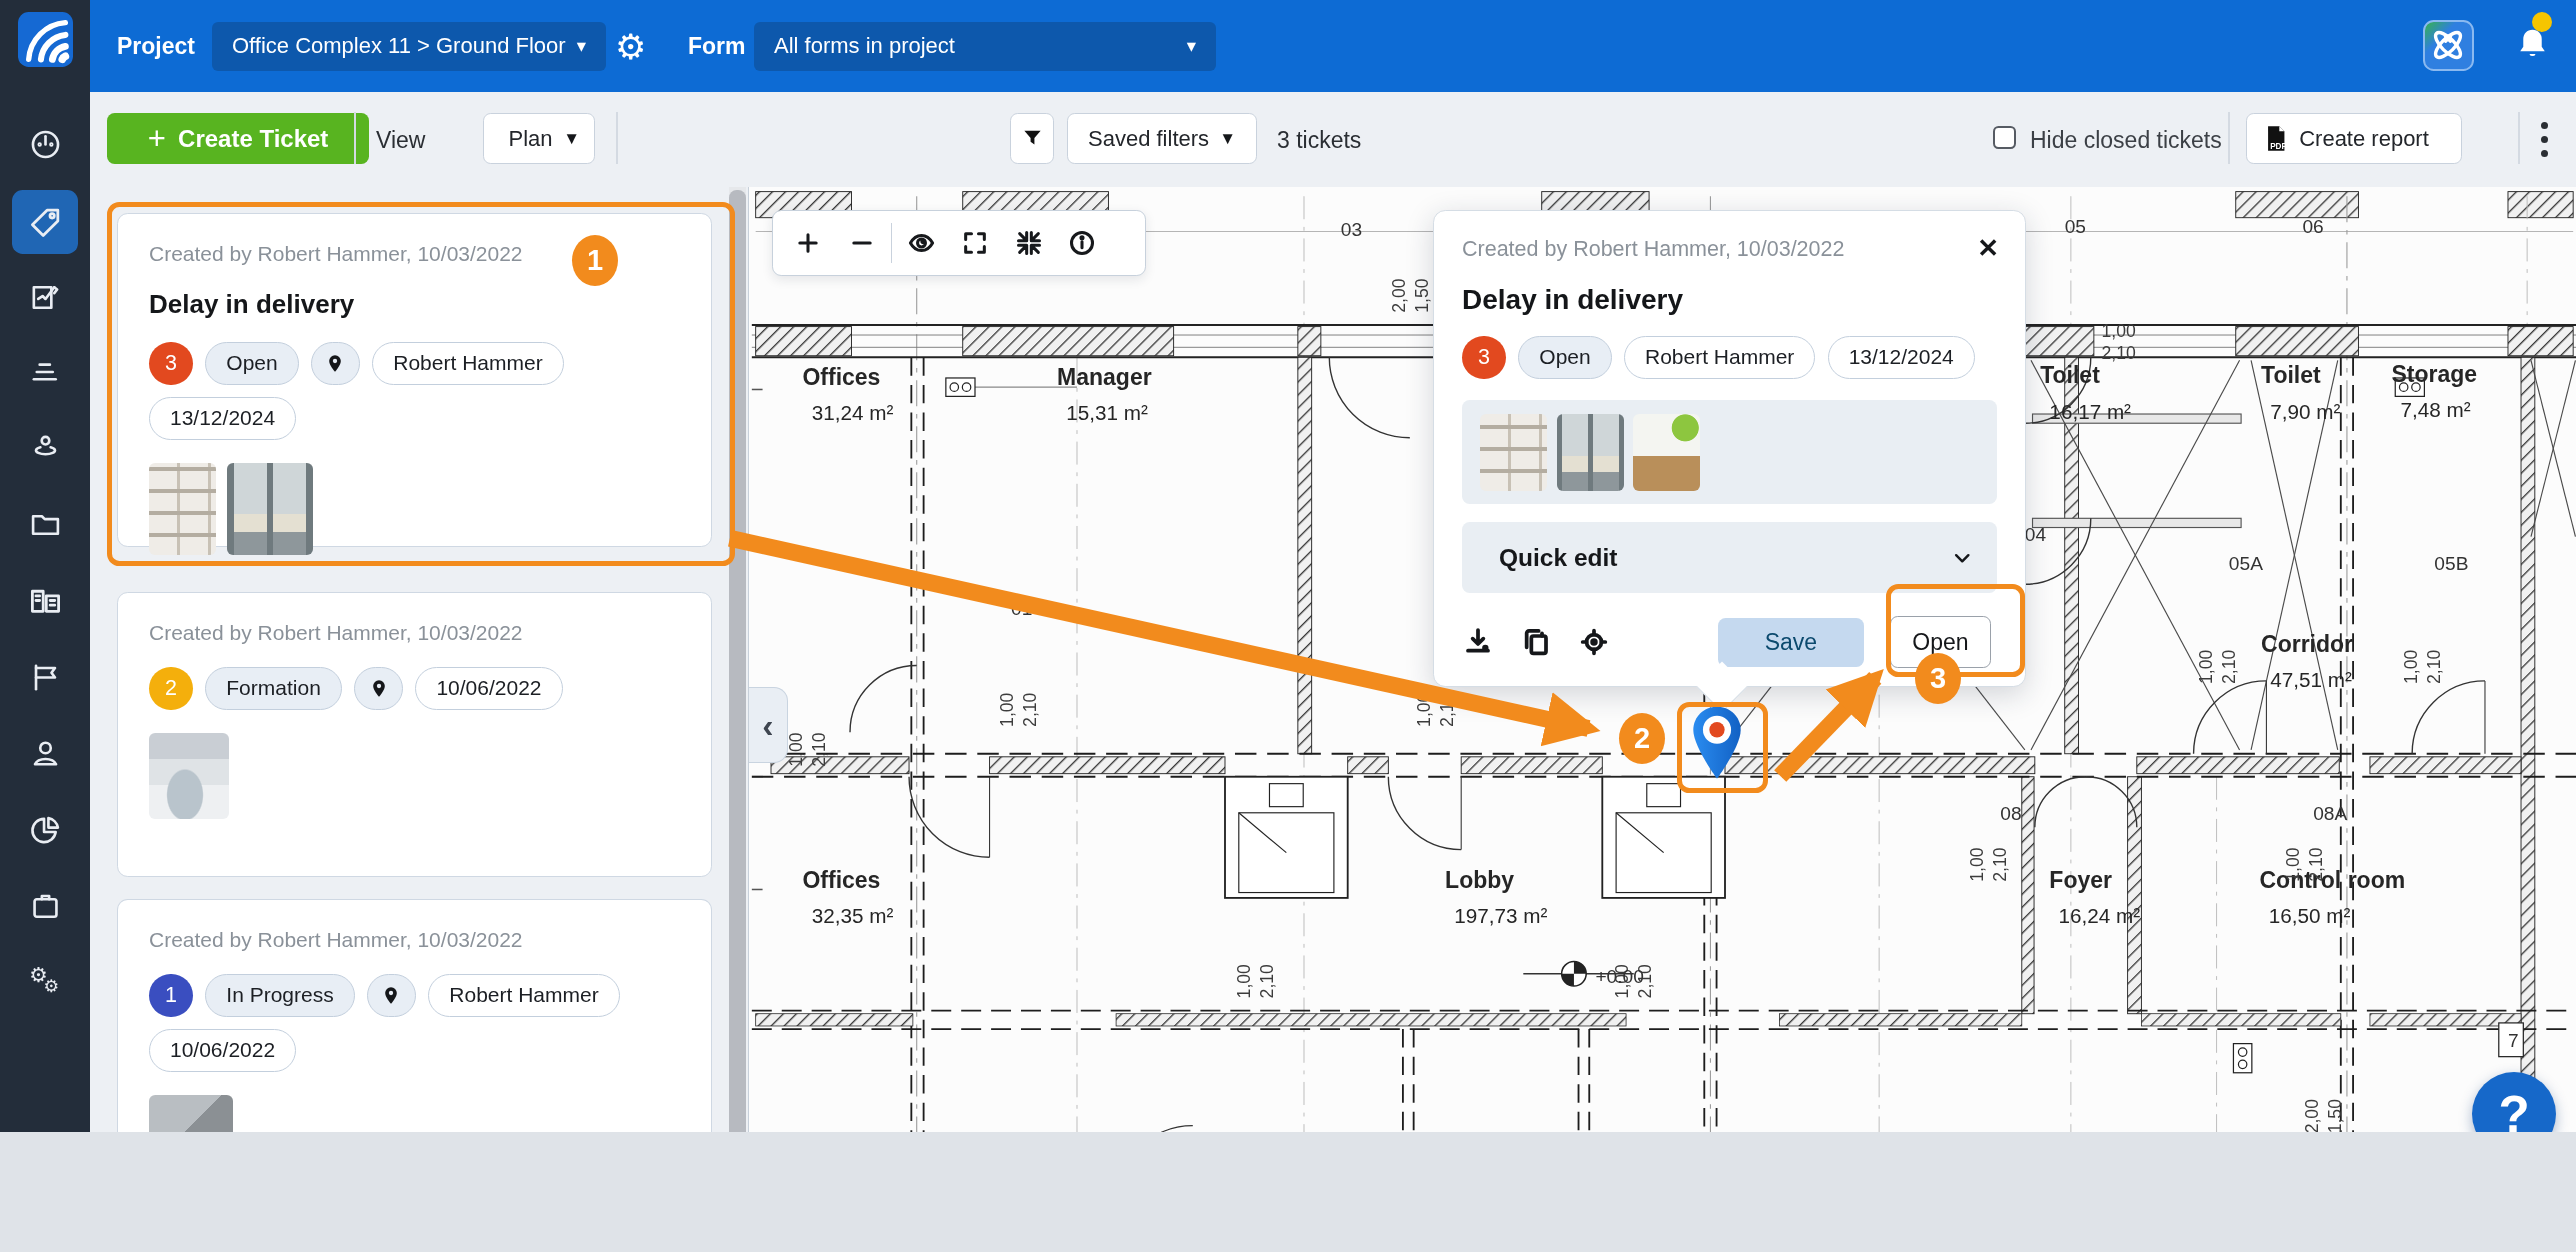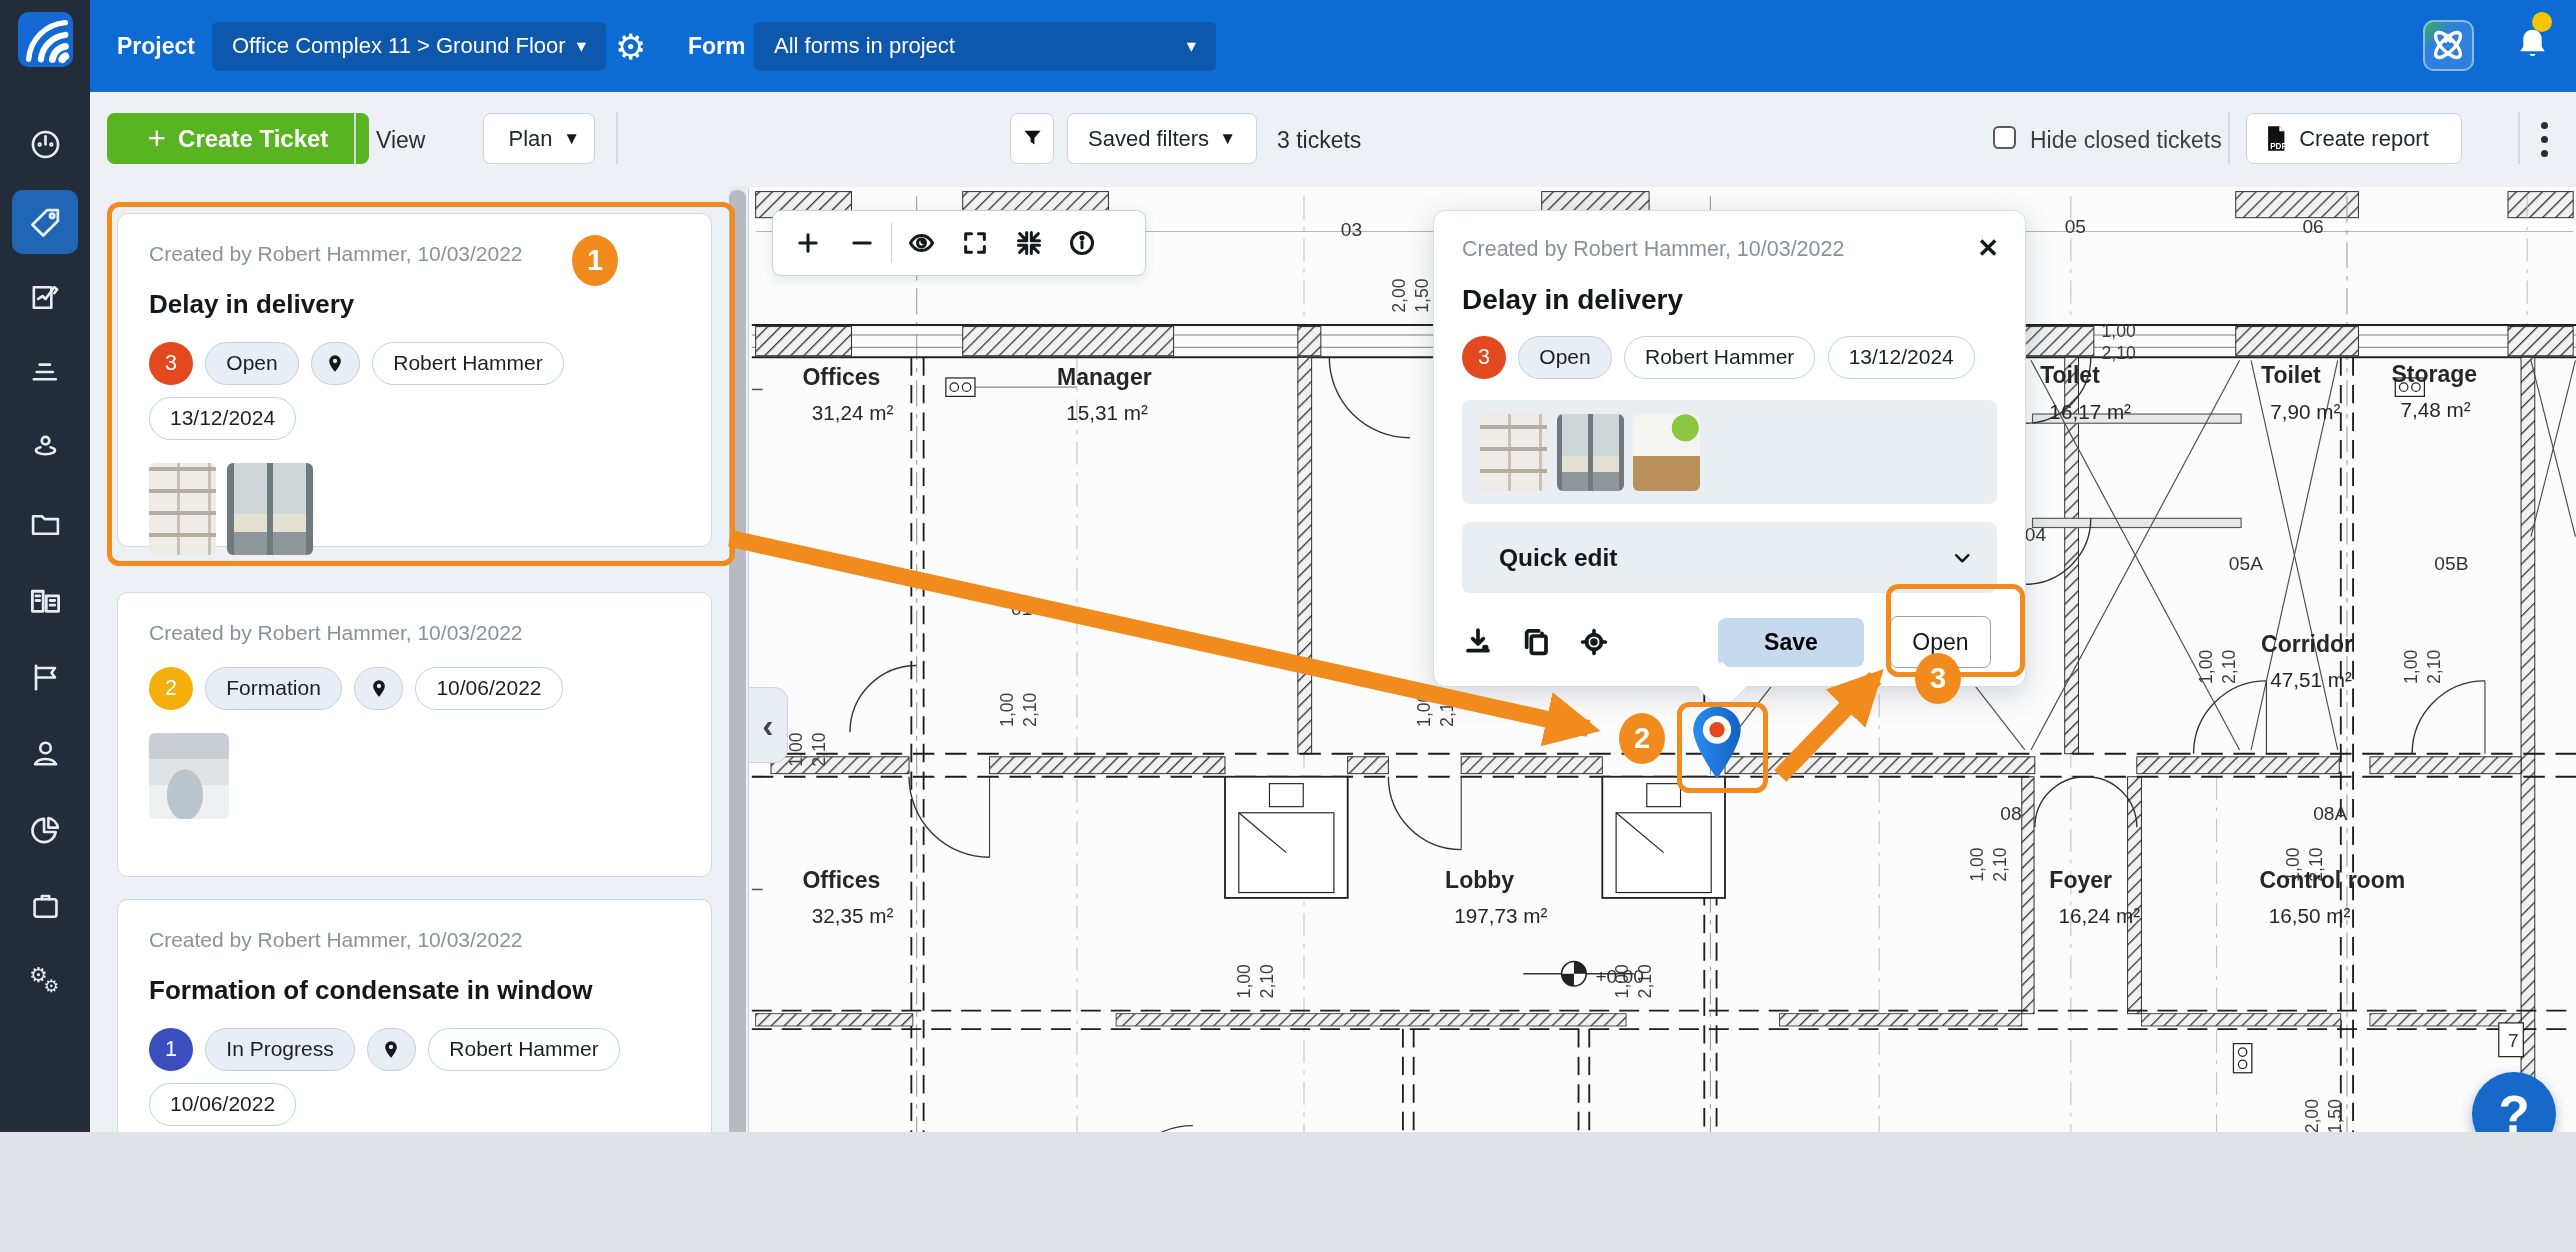--- a/index.html
+++ b/index.html
@@ -82,21 +82,21 @@
         box-shadow:0 4.6px 12.3px rgba(20,60,120,.35);z-index:8;cursor:pointer;}
   
   .popup{left:1433px;top:210px;width:593px;height:477px;background:#fff;border:1.5px solid #d5dde5;border-radius:12.3px;
          box-shadow:0 7.7px 28px rgba(30,40,60,.18);box-sizing:border-box;padding:26px 28px;z-index:10;}
   .popup .meta{font-size:21.5px;}
   .ptitle{font-size:28px;font-weight:bold;color:#141619;margin-top:21.5px;}
   .close-x{position:absolute;right:26px;top:21.5px;font-size:26px;font-weight:bold;color:#15171a;cursor:pointer;}
   .panel{background:#e9eef3;border-radius:7.7px;}
   .tail{left:1704px;top:669px;width:35px;height:35px;background:#fff;border-right:1.5px solid #d5dde5;
         border-bottom:1.5px solid #d5dde5;transform:rotate(45deg);z-index:11;}
-  .btn-save{background:#c5d9ef;color:#000000;font-weight:bold;font-size:23px;justify-content:center;}
+  .btn-save{background:#c5d9ef;color:#0c4a6e;font-weight:normal;font-size:23px;justify-content:center;}
   .btn-open{background:#fff;border:1.5px solid #9aa1aa;color:#15171a;font-size:23px;justify-content:center;}
   .pop-ic svg{stroke:#15171a;fill:none;stroke-width:2.8;stroke-linecap:round;stroke-linejoin:round;}
   
   .hl{border:5.4px solid #F28B1D;border-radius:12.3px;z-index:40;pointer-events:none;}
   .stepnum{width:46px;height:51px;border-radius:50%;background:#F28B1D;color:#fff;font-size:29px;font-weight:bold;
            display:flex;align-items:center;justify-content:center;z-index:55;pointer-events:none;}
   #arrows{left:0;top:0;z-index:50;pointer-events:none;}
   .pin{z-index:12;}
   
   #plan-svg text{font-family:"Liberation Sans",sans-serif;fill:#262626;}
@@ -308,21 +308,20 @@
         </span>
       <span class="pill outline">10/06/2022</span>
     </div>
     <div class="thumbrow">
       <div class="thumb t-water" style="width:80px;height:86px;"></div>
     </div>
   </div>
 
   <div class="abs card" style="top:899px;height:354px;border-bottom:none;border-radius:10.7px 10.7px 0 0;">
     <div class="meta">Created by Robert Hammer, 10/03/2022</div>
-    <div class="ctitle">Formation of condensate in window</div>
     <div class="pillrow">
       <span class="pill num" style="background: rgb(58, 78, 192);">1</span>
       <span class="pill ghost">In Progress</span>
       <span class="pill iconpill">
           <svg width="20" height="23" viewBox="0 0 24 24">
             <path fill="#15171a" d="M12 2a7 7 0 0 0-7 7c0 5 7 13 7 13s7-8 7-13a7 7 0 0 0-7-7z"></path>
             <circle cx="12" cy="9" r="2.6" fill="#e8eef5"></circle>
           </svg>
         </span>
       <span class="pill outline">Robert Hammer</span>

